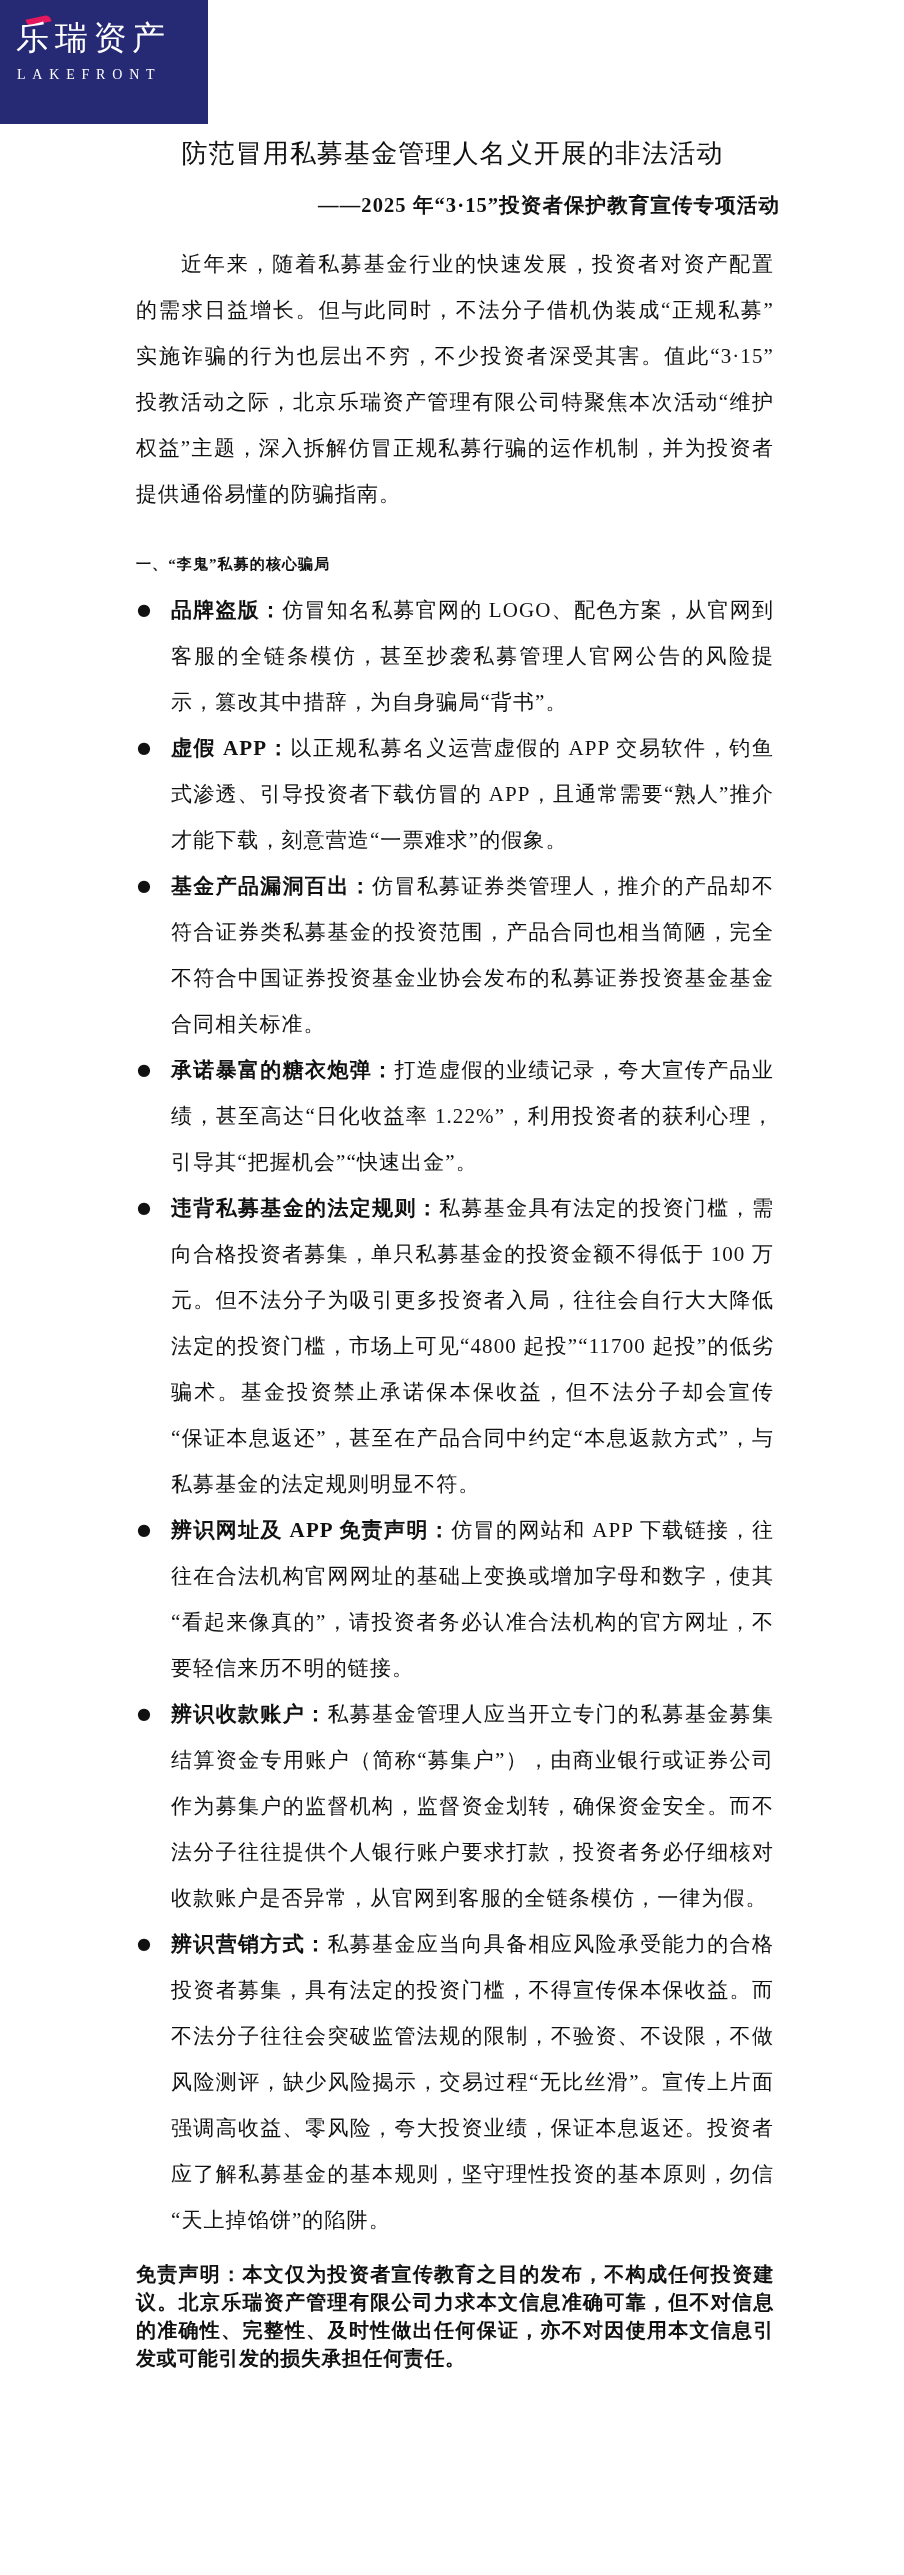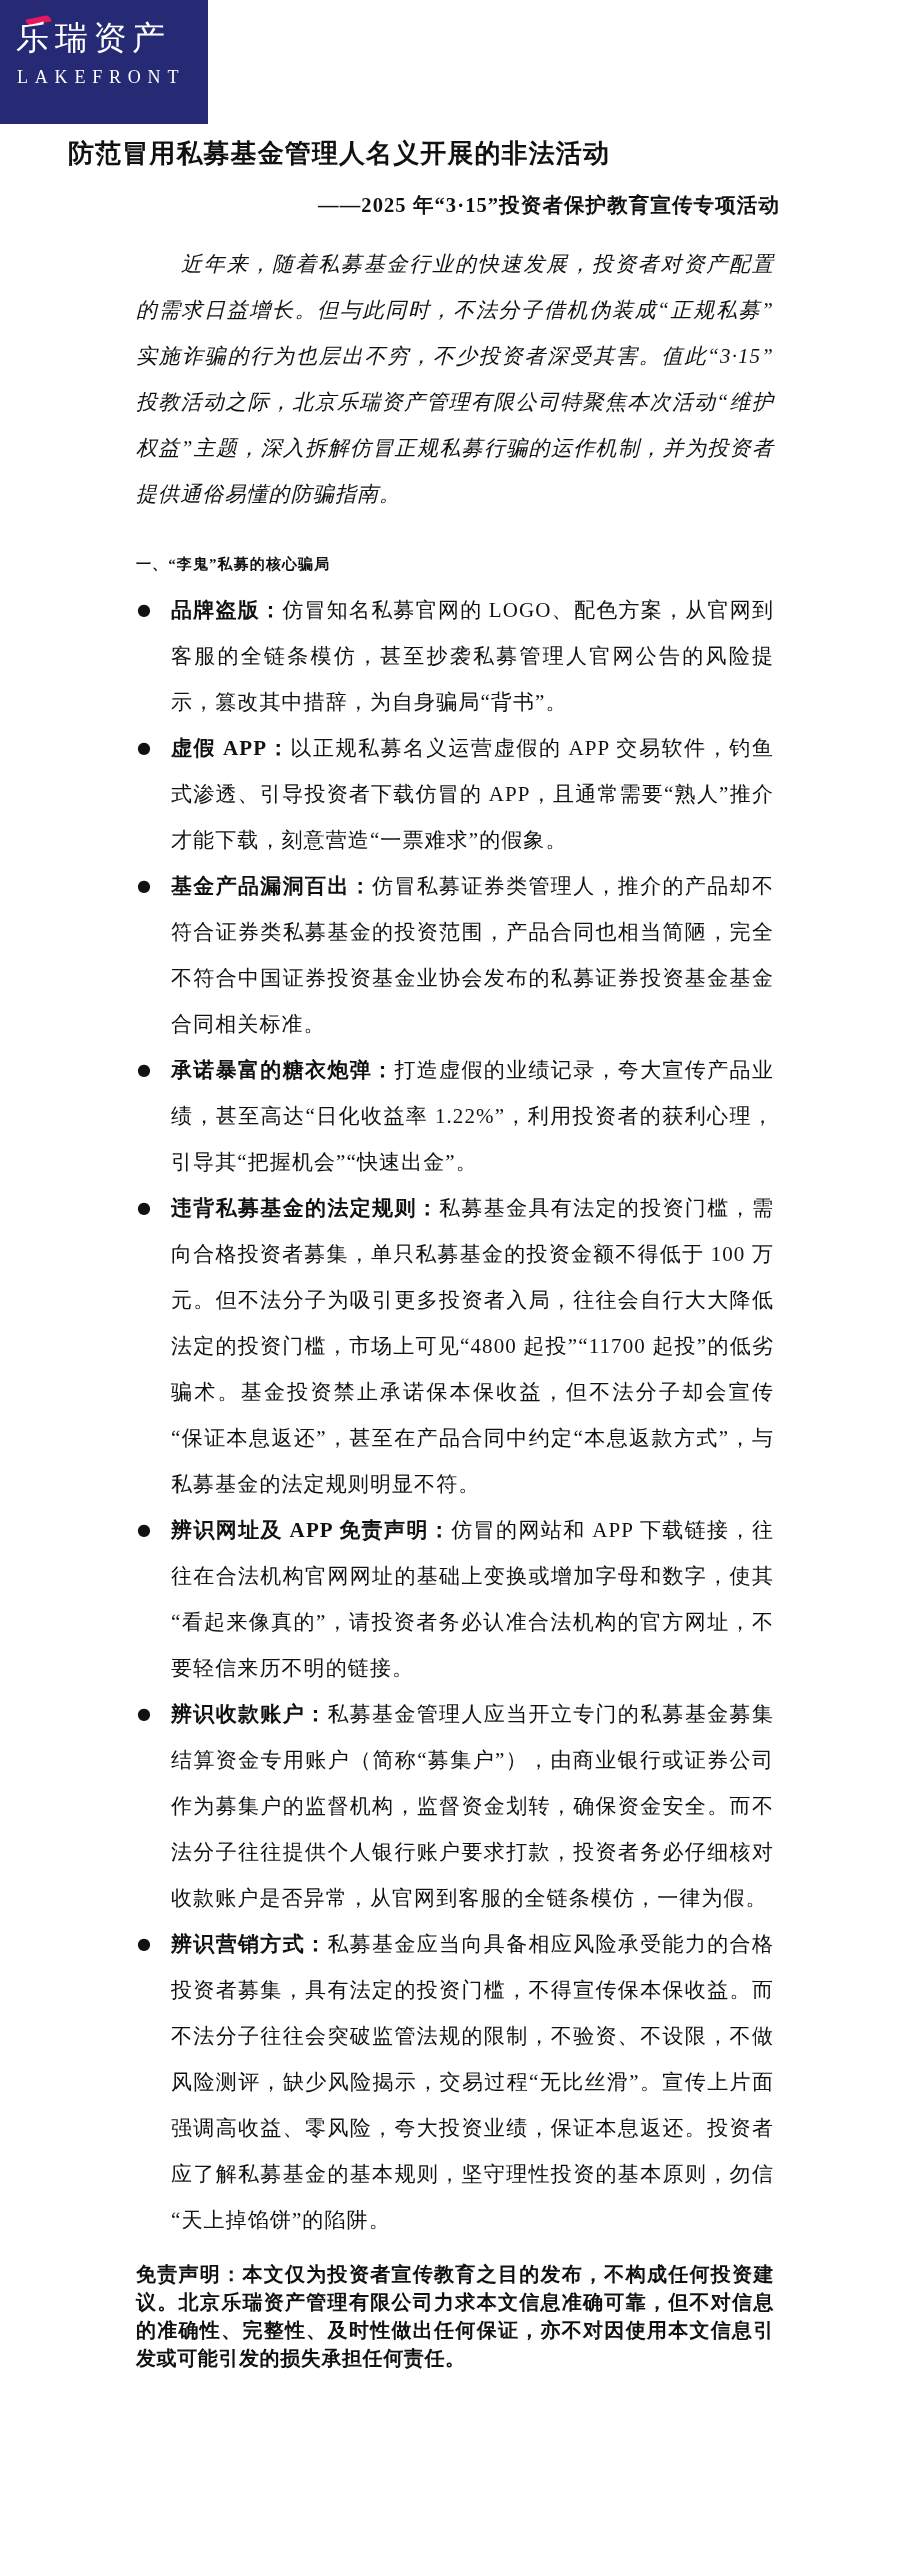--- a/index.html
+++ b/index.html
@@ -33,30 +33,31 @@
     position: absolute;
     top: 17px; left: 26px;
     width: 25px; height: 6.8px;
     background: var(--red, #E5175E);
     border-radius: 0 5.7px 0 5.7px;
     transform: rotate(-12deg);
   }
   .logo-en {
     position: absolute;
     top: 67px; left: 17px;
-    font-size: 18px;
+    font-size: 14px;
     letter-spacing: 6.8px;
     font-weight: 400;
   }
 
   
   .doc-title {
     margin: 136px 68px 0 68px;
+    text-align: center;
     font-size: 26px;
-    font-weight: bold;
+    font-weight: normal;
     line-height: 35px;
     letter-spacing: 1.1px;
   }
   .doc-subtitle {
     margin: 19.4px 125px 0 136px;
     text-align: right;
     font-size: 20.5px;
     line-height: 30px;
     letter-spacing: 1.1px;
     font-weight: 700;
@@ -67,21 +68,20 @@
     margin: 0 131px 0 136px; 
     font-size: 21px;
     line-height: 46px;
     letter-spacing: 1.1px;
     text-align: justify;
     text-justify: inter-character;
   }
   .intro {
     margin: 20.5px 0 0 0;
     text-indent: 45px;
-    font-style: italic;
   }
   .sec-heading {
     margin: 24px 0 0 0;
     font-size: 15px;
     font-weight: bold;
     line-height: 46px;
   }
   .sec-heading.second { margin-top: 40px; }
 
   ul.bullets {

